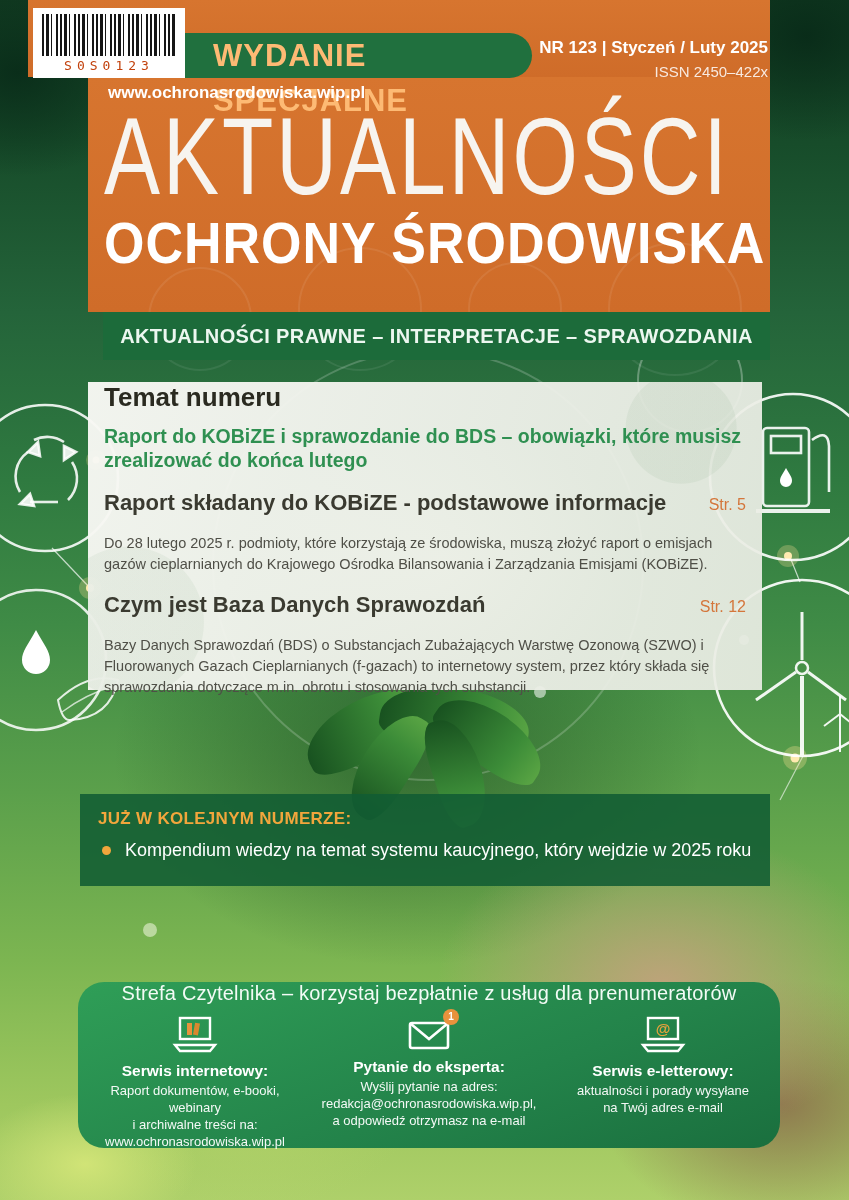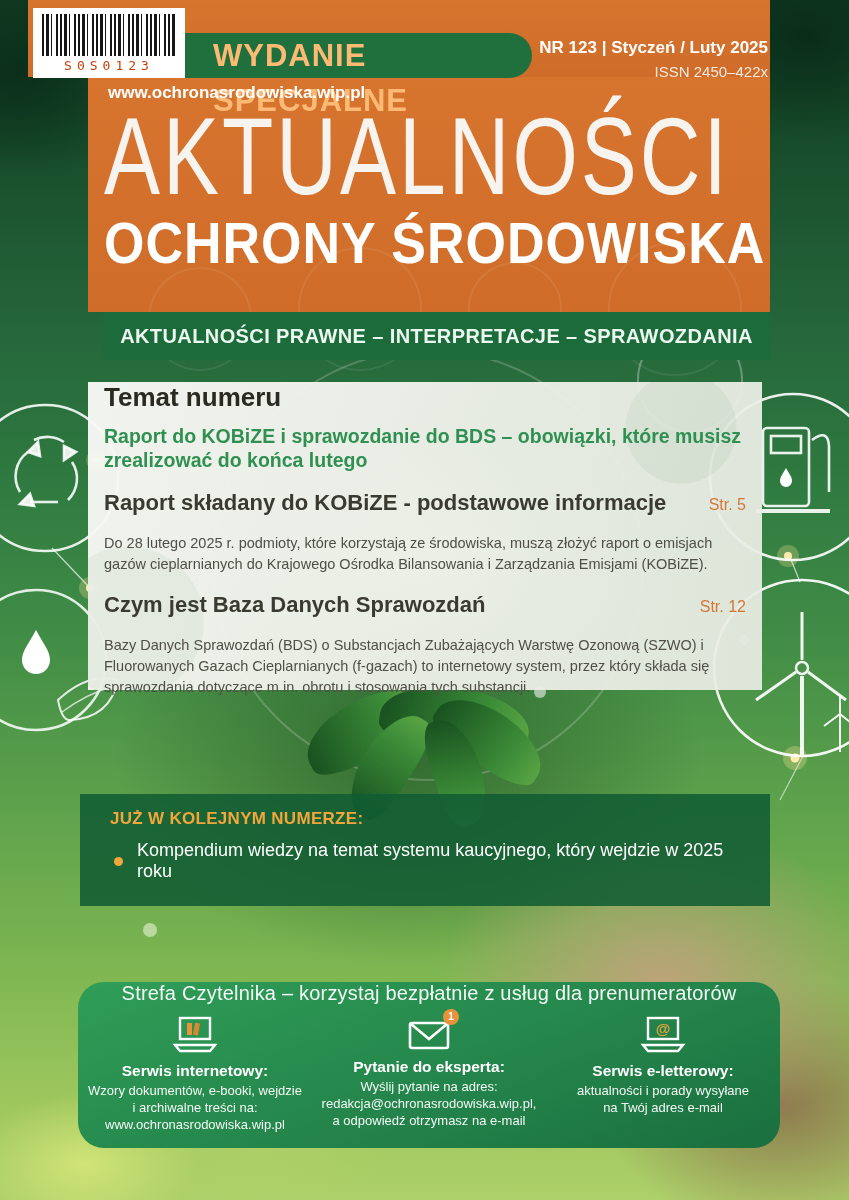--- a/index.html
+++ b/index.html
@@ -47,22 +47,22 @@
           radial-gradient(circle at 88% 15%, rgba(120,160,120,.10) 0 55px, transparent 56px),
           radial-gradient(circle at 6% 78%, rgba(120,160,120,.09) 0 75px, transparent 76px),
           linear-gradient(115deg, rgba(248,248,244,.97), rgba(233,236,227,.93));}
   .section-label{font-size:26px;font-weight:800;color:#2a2a20;}
   .lead-title{margin-top:11px;font-size:19.5px;font-weight:700;color:#2f9051;line-height:1.25;max-width:655px;}
   .article-head{display:flex;justify-content:space-between;align-items:baseline;margin-top:17px;}
   .article-title{font-size:22px;font-weight:700;color:#3a3a30;}
   .article-page{font-size:16px;color:#d4763b;font-weight:400;}
   .article-summary{margin-top:17px;font-size:14.5px;color:#4f4f47;line-height:1.45;max-width:652px;white-space:pre-line;}
   
-  .next-box{position:absolute;left:80px;top:794px;width:690px;height:112px;z-index:2;box-sizing:border-box;
-        padding:15px 30px;background:rgba(17,92,51,.88);}
+  .next-box{position:absolute;left:80px;top:794px;width:690px;height:92px;z-index:2;box-sizing:border-box;
+        padding:15px 18px;background:rgba(17,92,51,.88);}
   .next-label{color:#f2a63c;font-size:17px;font-weight:800;letter-spacing:.3px;}
   .next-item{display:flex;align-items:center;margin-top:11px;color:#fff;font-size:18px;}
   .bullet-dot{width:9px;height:9px;border-radius:50%;background:#f2a63c;margin:0 14px 0 4px;flex:0 0 auto;}
   
   .reader-box{position:absolute;left:78px;top:982px;width:702px;height:166px;z-index:2;border-radius:26px;
         background:linear-gradient(160deg,#2f9e57 0%,#23834a 60%,#1a6f3e 100%);box-sizing:border-box;}
   .reader-title{text-align:center;color:#f2fbf5;font-size:20px;white-space:nowrap;letter-spacing:.2px;}
   .services{display:flex;margin-top:10px;}
   .service{flex:1;text-align:center;padding:0 6px;}
   .service-icon{position:relative;display:inline-block;height:40px;}
@@ -202,21 +202,21 @@
       <div class="service">
         <span class="service-icon">
           <svg width="50" height="40" viewBox="0 0 50 40">
             <rect x="10" y="3" width="30" height="21" fill="none" stroke="#ffffff" stroke-width="2.4"></rect>
             <rect x="17" y="8" width="5" height="12" fill="#e8923c"></rect>
             <rect x="24" y="8" width="5" height="12" fill="#d9882f" transform="rotate(10 26 14)"></rect>
             <path d="M5,30 h40 l-5,6 h-30 z" fill="none" stroke="#ffffff" stroke-width="2.4"></path>
           </svg>
         </span>
         <div class="service-label">Serwis internetowy:</div>
-        <div class="service-desc">Wzory dokumentów, e-booki, wejdzie
+        <div class="service-desc">Raport dokumentów, e-booki, webinary
 i archiwalne treści na:
 www.ochronasrodowiska.wip.pl</div>
       </div>
 
       <div class="service">
         <span class="service-icon">
           <svg width="44" height="36" viewBox="0 0 44 36">
             <rect x="3" y="8" width="38" height="25" rx="2" fill="none" stroke="#ffffff" stroke-width="2.6"></rect>
             <path d="M4,9 L22,24 L40,9" fill="none" stroke="#ffffff" stroke-width="2.6"></path>
           </svg>

